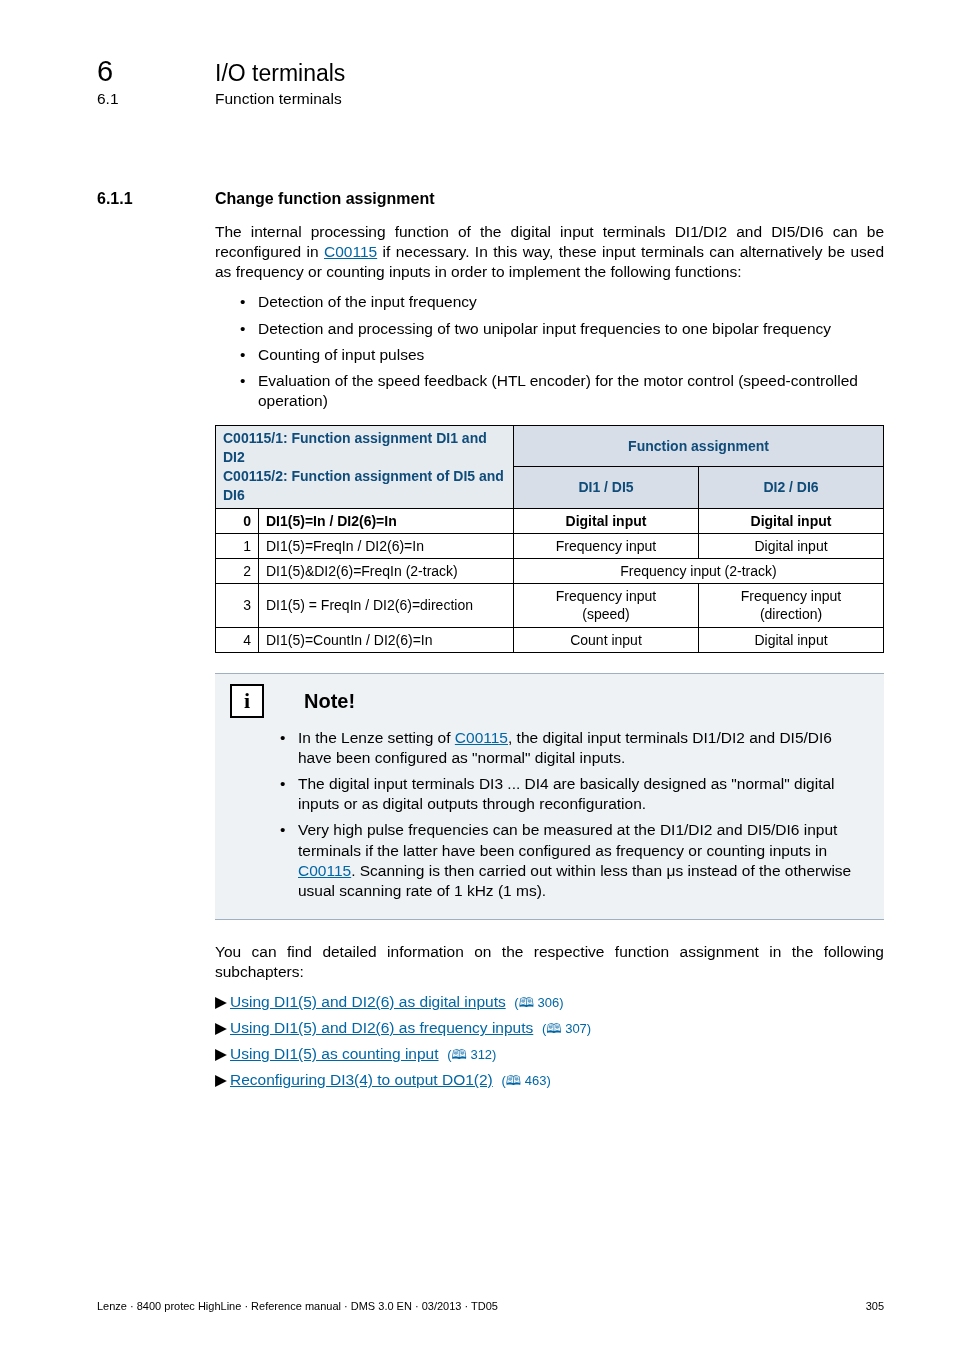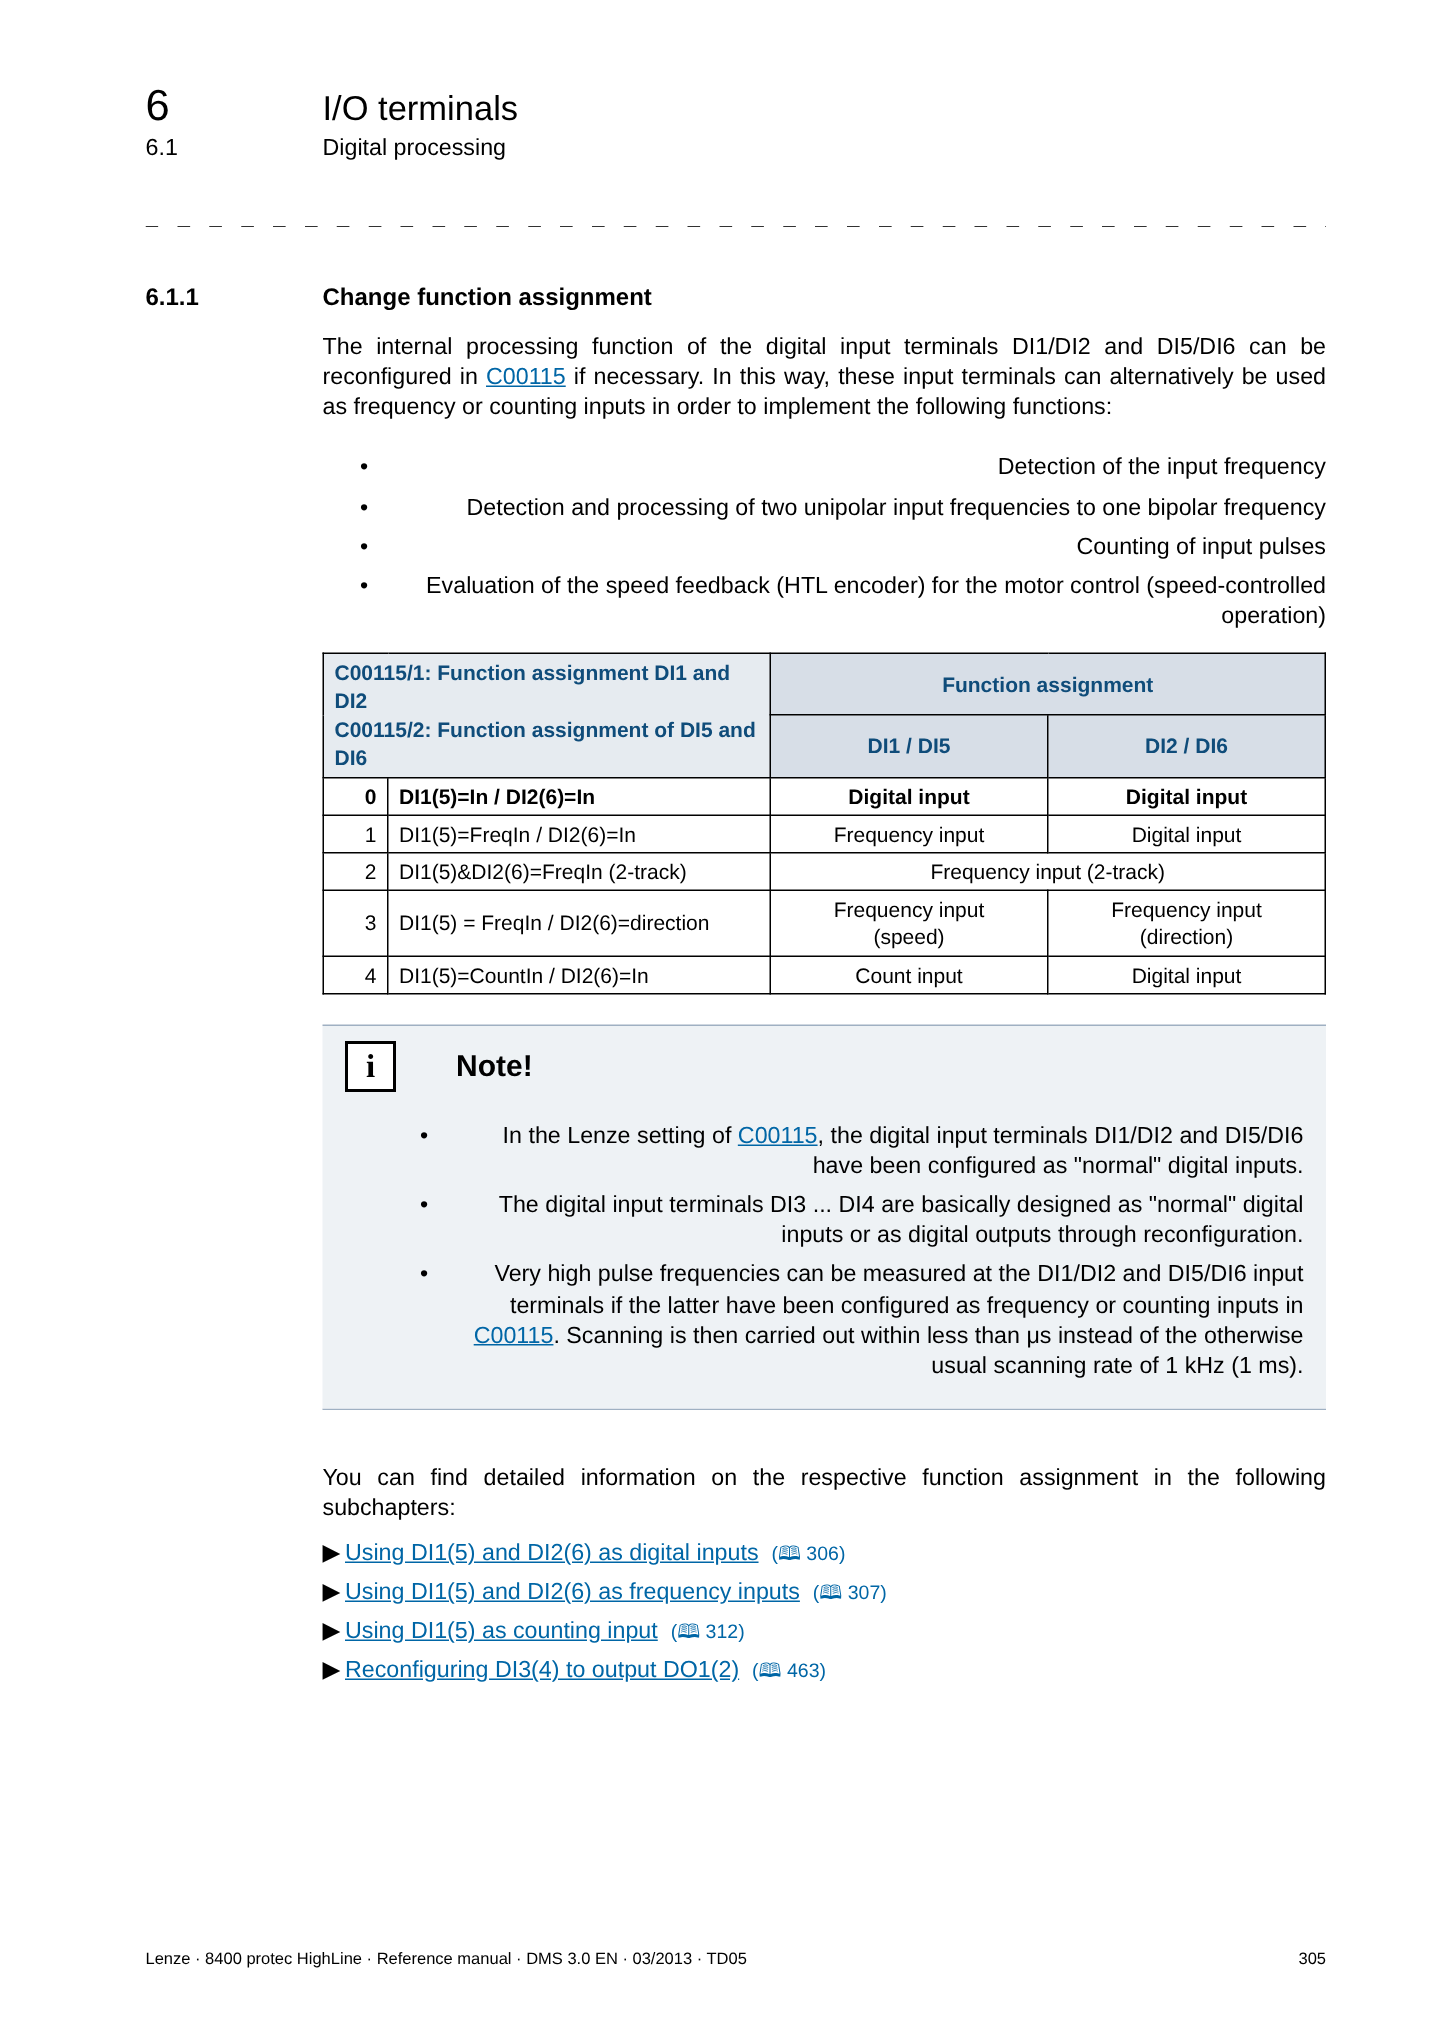--- a/index.html
+++ b/index.html
@@ -81,24 +81,24 @@
     margin-top: 14px;
     text-align: justify;
     line-height: 1.3;
   }
   .body-block p { margin: 0; }
   a.codelink {
     color: #0066a6;
     text-decoration: underline;
   }
   ul.bullets {
-    margin: 20px 0 0 0;
+    margin: 10px 0 0 0;
     padding-left: 25px;
     list-style: none;
-    text-align: right;
+    text-align: left;
   }
   ul.bullets li {
     position: relative;
     padding-left: 18px;
     margin-bottom: 6px;
     line-height: 1.3;
   }
   ul.bullets li::before {
     content: "•";
     position: absolute;
@@ -166,21 +166,21 @@
     font-size: 20px;
     font-weight: bold;
     margin-left: 26px;
   }
   .note-box ul.bullets {
     margin-left: 25px;
   }
 
   .post-note-para {
     margin-left: 118px;
-    margin-top: 36px;
+    margin-top: 22px;
     text-align: justify;
     line-height: 1.3;
   }
   .link-list {
     margin-left: 118px;
     margin-top: 8px;
     font-size: 15.5px;
     line-height: 1.55;
   }
   .link-row {
@@ -213,21 +213,21 @@
 <body>
 
 <div class="page">
 
   <div class="header-row">
     <div class="chapter-num">6</div>
     <div class="chapter-title">I/O terminals</div>
   </div>
   <div class="sub-row">
     <div class="sub-num">6.1</div>
-    <div class="sub-title">Digital processing</div>
+    <div class="sub-title">Function terminals</div>
   </div>
 
   <div class="dash-rule">_ _ _ _ _ _ _ _ _ _ _ _ _ _ _ _ _ _ _ _ _ _ _ _ _ _ _ _ _ _ _ _ _ _ _ _ _ _ _ _ _ _ _ _ _ _ _ _ _ _ _ _ _ _ _ _ _ _ _ _ _ _ _ _</div>
 
   <div class="section-head-row">
     <div class="section-head-num">6.1.1</div>
     <div class="section-head-title">Change function assignment</div>
   </div>
 
   <div class="body-block">

